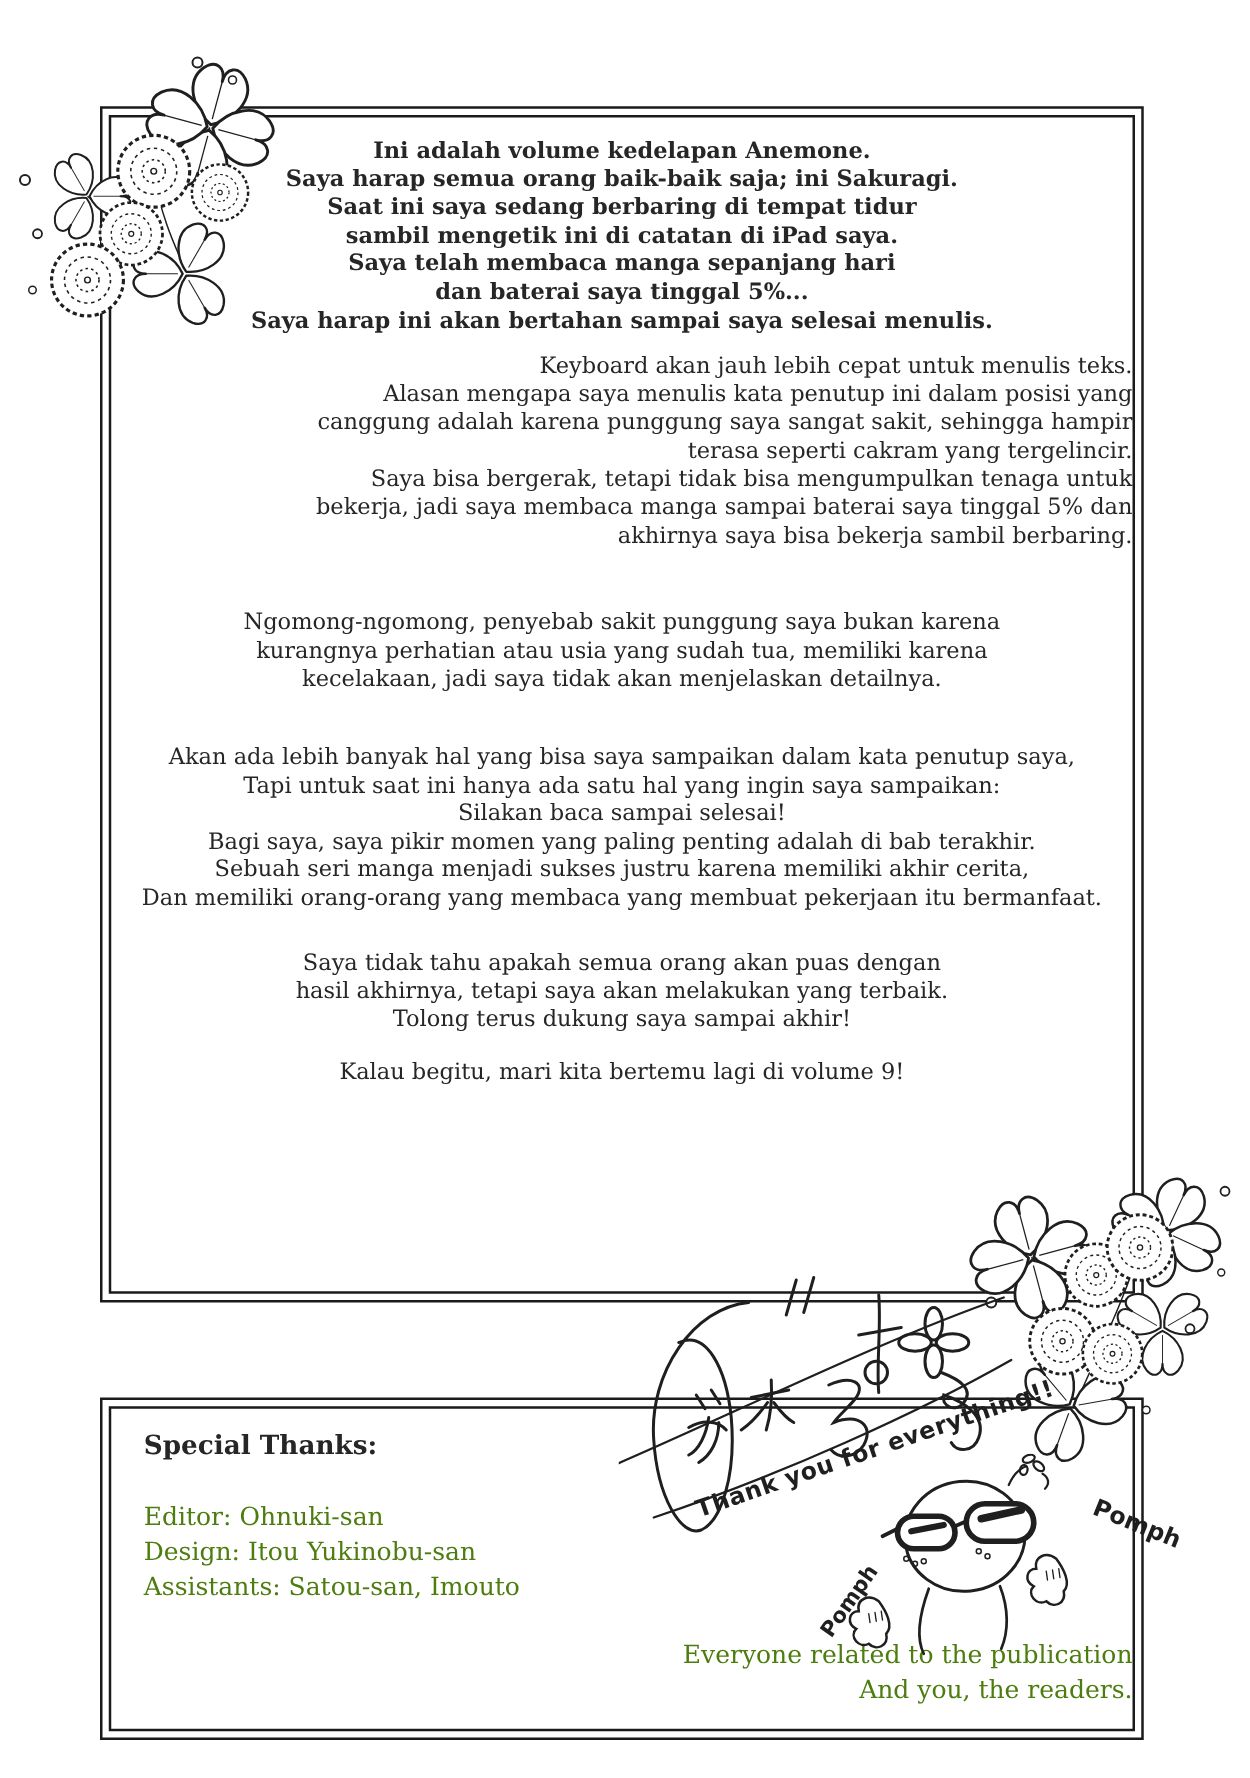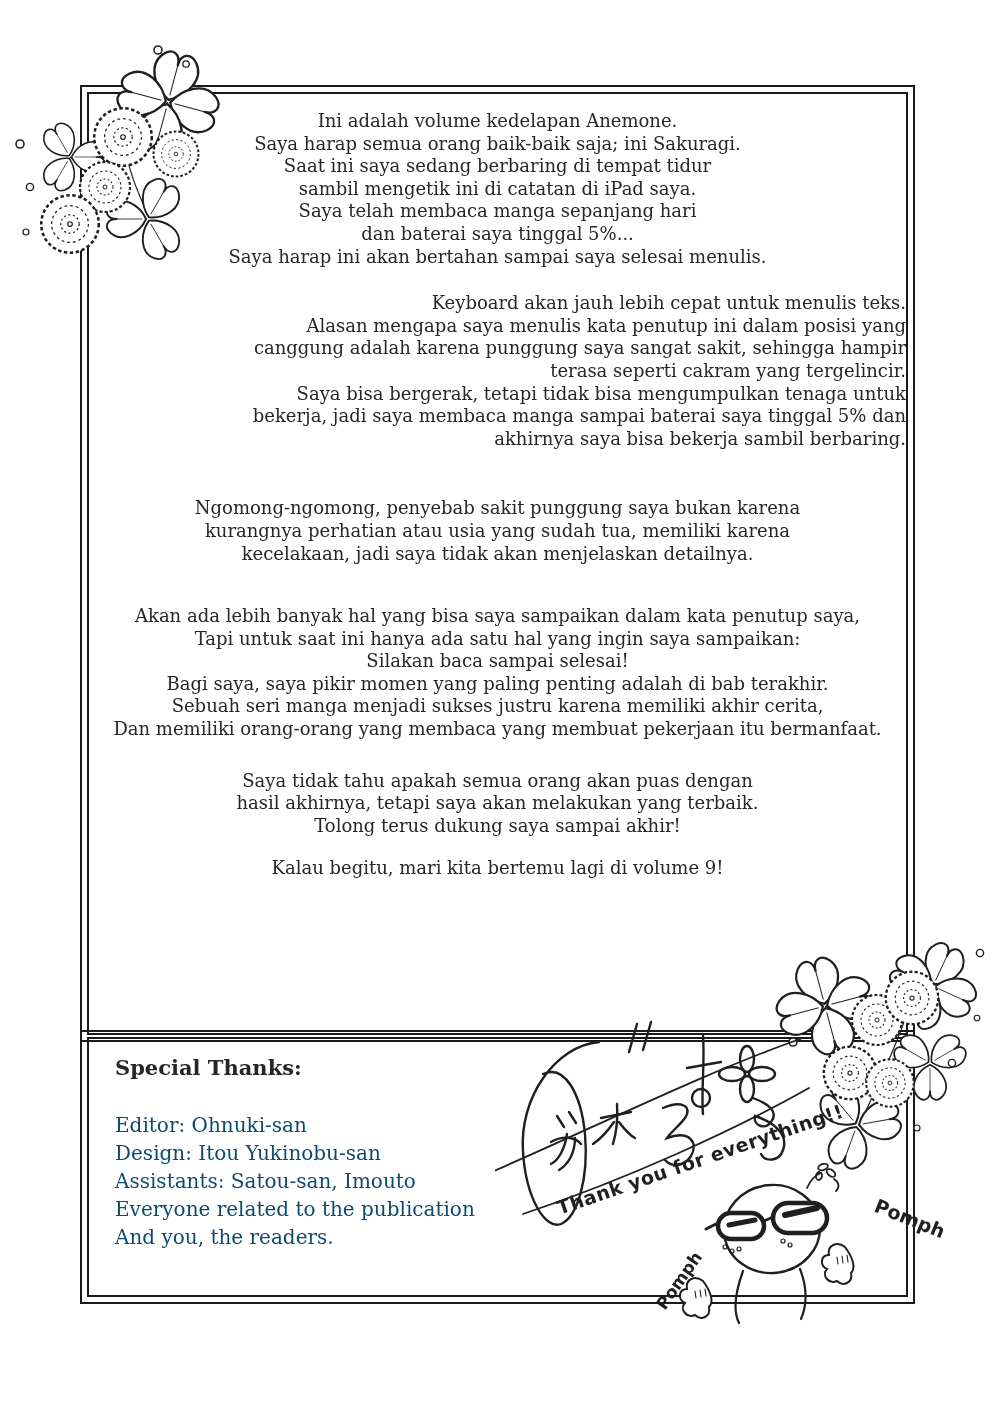--- a/index.html
+++ b/index.html
@@ -6,35 +6,35 @@
   body{
     width:1000px;height:1422px;
     background:#ffffff;
     position:relative;
     overflow:hidden;
     font-family:"DejaVu Serif", serif;
     color:#262626;
   }
   .frame{position:absolute;border:2.5px solid #1a1a1a;background:transparent;}
   .main-box{left:80px;top:85px;width:831px;height:953px;}
-  .thanks-box{left:80px;top:1030px;width:831px;height:270px;}
+  .thanks-box{left:80px;top:1118px;width:831px;height:270px;}
 
   .letter{
     position:absolute;inset:5px;border:2.3px solid #1a1a1a;
     padding-top:16px;
     text-align:center;
   }
   .letter p{
     margin:0;
     font-size:18px;
     line-height:22.6px;
     white-space:pre-line;
     color:#262626;
   }
-  .letter p.p1{margin-bottom:24px;}
+  .letter p.p1{margin-bottom:14px;font-weight:bold;}
   .letter p.p2{margin-bottom:47px;text-align:right;}
   .letter p.p3{margin-bottom:40px;}
   .letter p.p4{margin-bottom:60px;}
   .letter p.p5{margin-bottom:29px;}
   .letter p.p6{margin-bottom:20px;}
 
   .thanks{
     position:absolute;inset:5px;border:2.3px solid #1a1a1a;
     padding:16px 0 0 26px;
     text-align:left;
@@ -43,24 +43,24 @@
     margin:0;
     font-size:21px;
     font-weight:bold;
     line-height:26px;
     color:#262626;
   }
   .thanks .block{
     font-size:20px;
     line-height:28px;
     white-space:pre-line;
-    color:#0c4a6e;
+    color:#4d7c0f;
   }
   .thanks .credits{margin-top:30px;}
-  .thanks .closing{}
+  .thanks .closing{margin-top:26px;text-align:right;}
 
   .decor{position:absolute;pointer-events:none;}
 
   .thankyou-note{
     position:absolute;
     left:565px;top:1196px;
     height:34px;
     font-family:"DejaVu Sans", sans-serif;
     font-weight:bold;
     font-size:19px;

